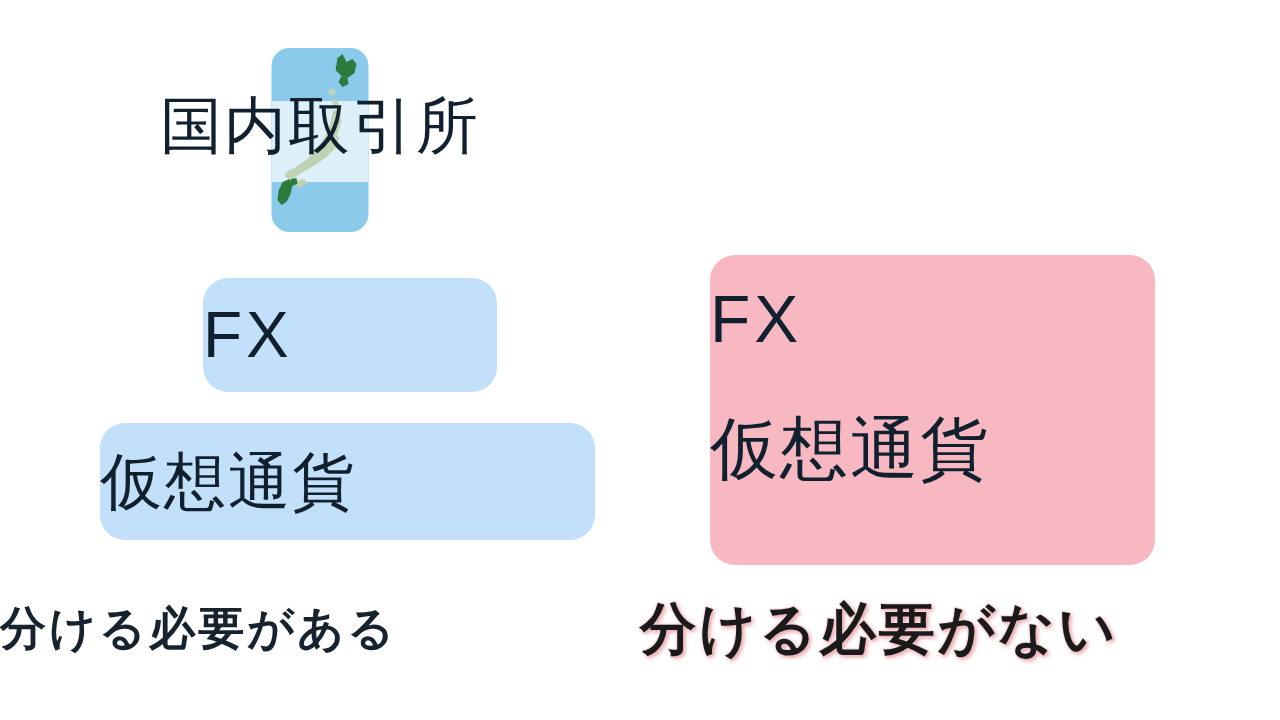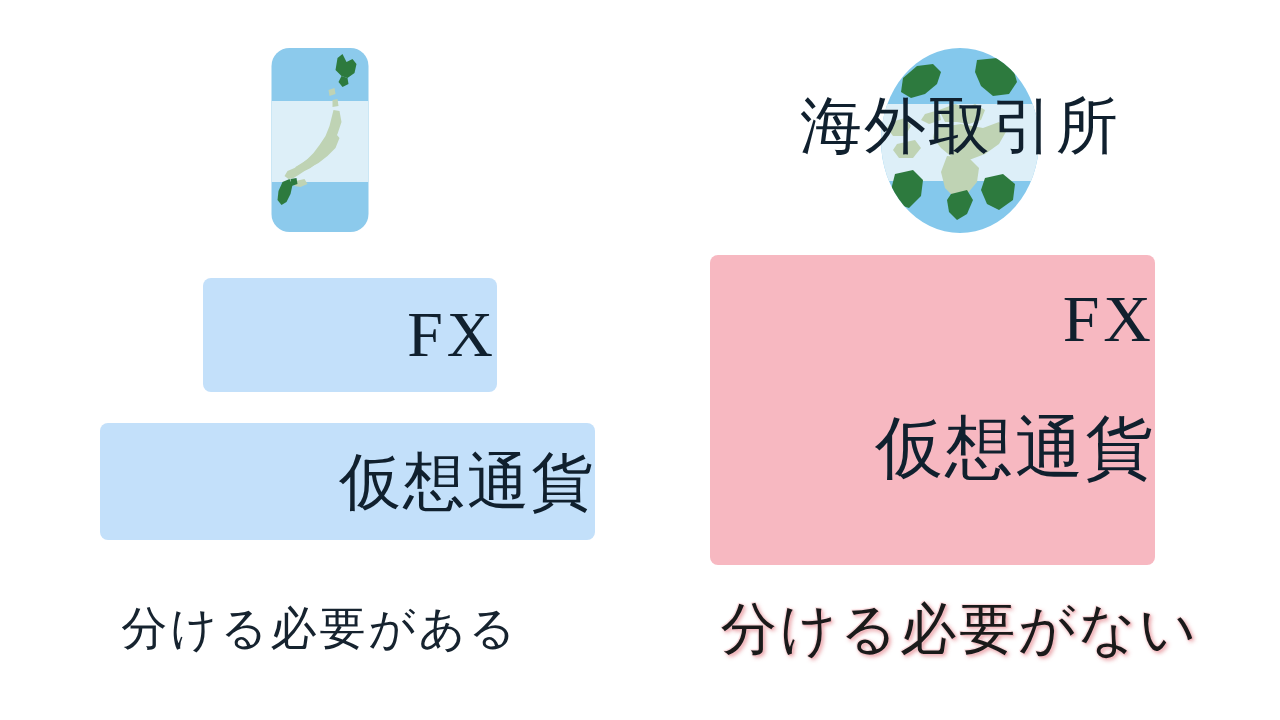--- a/index.html
+++ b/index.html
@@ -115,28 +115,28 @@
     letter-spacing: 2px;
     color: #10202E;
     white-space: nowrap;
     z-index: 5;
     font-family: "DejaVu Sans", "Liberation Sans", sans-serif;
   }
 
   
   .cat-box {
     position: absolute;
-    border-radius: 8px;
+    border-radius: 25px;
     display: flex;
     flex-direction: column;
-    align-items: flex-end;
+    align-items: flex-start;
     justify-content: center;
     color: #10202E;
     font-weight: 300;
-    font-family: Liberation Serif, serif;
+    font-family: Liberation Sans, sans-serif;
   }
 
   #box-domestic-fx {
     left: 203px;
     top: 278px;
     width: 294px;
     height: 114px;
     background: #C3E0FA;
   }
   #box-domestic-fx .box-text {
@@ -178,22 +178,21 @@
     line-height: 78px;
     letter-spacing: 2px;
     margin-top: 52px;
   }
 
   
   .caption {
     position: absolute;
     left: 0;
     width: 100%;
-    text-align: center;
-    font-weight: 400;
+    font-weight: 700;
     white-space: nowrap;
     font-family: "DejaVu Sans", "Liberation Sans", sans-serif;
   }
   #caption-domestic {
     top: 598px;
     font-size: 46px;
     line-height: 60px;
     letter-spacing: 3px;
     color: #16232F;
     text-shadow:
@@ -244,73 +243,36 @@
 
             <path d="M24 133 L33 131 L36 136 L29 139 L23 138 Z" fill="#BFD3B4"></path>
 
             <path d="M11 134 L18 131 L21 137 L19 146 L15 154 L10 157 L6 152
                      L7 143 Z" fill="#2D7A3E"></path>
             <path d="M19 131 L25 130 L26 136 L20 138 Z" fill="#2D7A3E"></path>
           </svg>
         </div>
       </div>
 
+      <div class="header-label">国内取引所</div>
     </div>
 
     <div class="cat-box" id="box-domestic-fx">
       <span class="box-text">FX</span>
     </div>
 
     <div class="cat-box" id="box-domestic-crypto">
       <span class="box-text">仮想通貨</span>
     </div>
 
     <div class="caption" id="caption-domestic">分ける必要がある</div>
   </div>
 
   <div class="column" id="col-overseas">
 
-    <div class="header-zone">
-
-      <div class="emoji-icon">
-        <div class="globe-emoji">
-          <div class="globe-ball">
-            <div class="band-mid"></div>
-            <svg viewBox="0 0 158 185" preserveAspectRatio="none">
-
-              <path d="M22 30 L36 18 L52 16 L60 24 L56 36 L44 46 L30 50 L20 44 Z" fill="#2D7A3E"></path>
-
-              <path d="M96 12 L116 10 L132 20 L136 34 L128 46 L112 48 L100 38 L94 24 Z" fill="#2D7A3E"></path>
-
-              <path d="M58 62 L74 56 L86 60 L94 56 L104 62 L100 72 L88 76
-                       L76 74 L64 74 Z" fill="#BFD3B4"></path>
-
-              <path d="M44 66 L58 62 L60 72 L48 76 L40 72 Z" fill="#BFD3B4"></path>
-
-              <path d="M54 80 L80 76 L102 80 L118 74 L126 82 L118 96 L104 106
-                       L88 112 L72 110 L60 100 L52 90 Z" fill="#BFD3B4"></path>
-
-              <path d="M66 108 L88 110 L98 120 L96 134 L86 146 L74 150 L64 140
-                       L60 124 Z" fill="#BFD3B4"></path>
-              <path d="M70 146 L86 142 L92 152 L86 166 L76 172 L68 164 L66 152 Z" fill="#2D7A3E"></path>
-
-              <path d="M104 130 L122 126 L134 136 L132 152 L118 162 L106 156
-                       L100 142 Z" fill="#2D7A3E"></path>
-
-              <path d="M14 126 L32 122 L42 132 L40 148 L28 160 L16 156 L10 142 Z" fill="#2D7A3E"></path>
-
-              <path d="M10 74 L24 70 L30 78 L24 88 L12 88 L6 80 Z" fill="#BFD3B4"></path>
-              <path d="M16 96 L34 92 L40 100 L32 110 L18 110 L12 102 Z" fill="#BFD3B4"></path>
-            </svg>
-          </div>
-        </div>
-      </div>
-
-      <div class="header-label">海外取引所</div>
-    </div>
 
     <div class="cat-box" id="box-overseas-combined">
       <span class="box-text-fx">FX</span>
       <span class="box-text-crypto">仮想通貨</span>
     </div>
 
     <div class="caption" id="caption-overseas">分ける必要がない</div>
   </div>
 
 </div>

